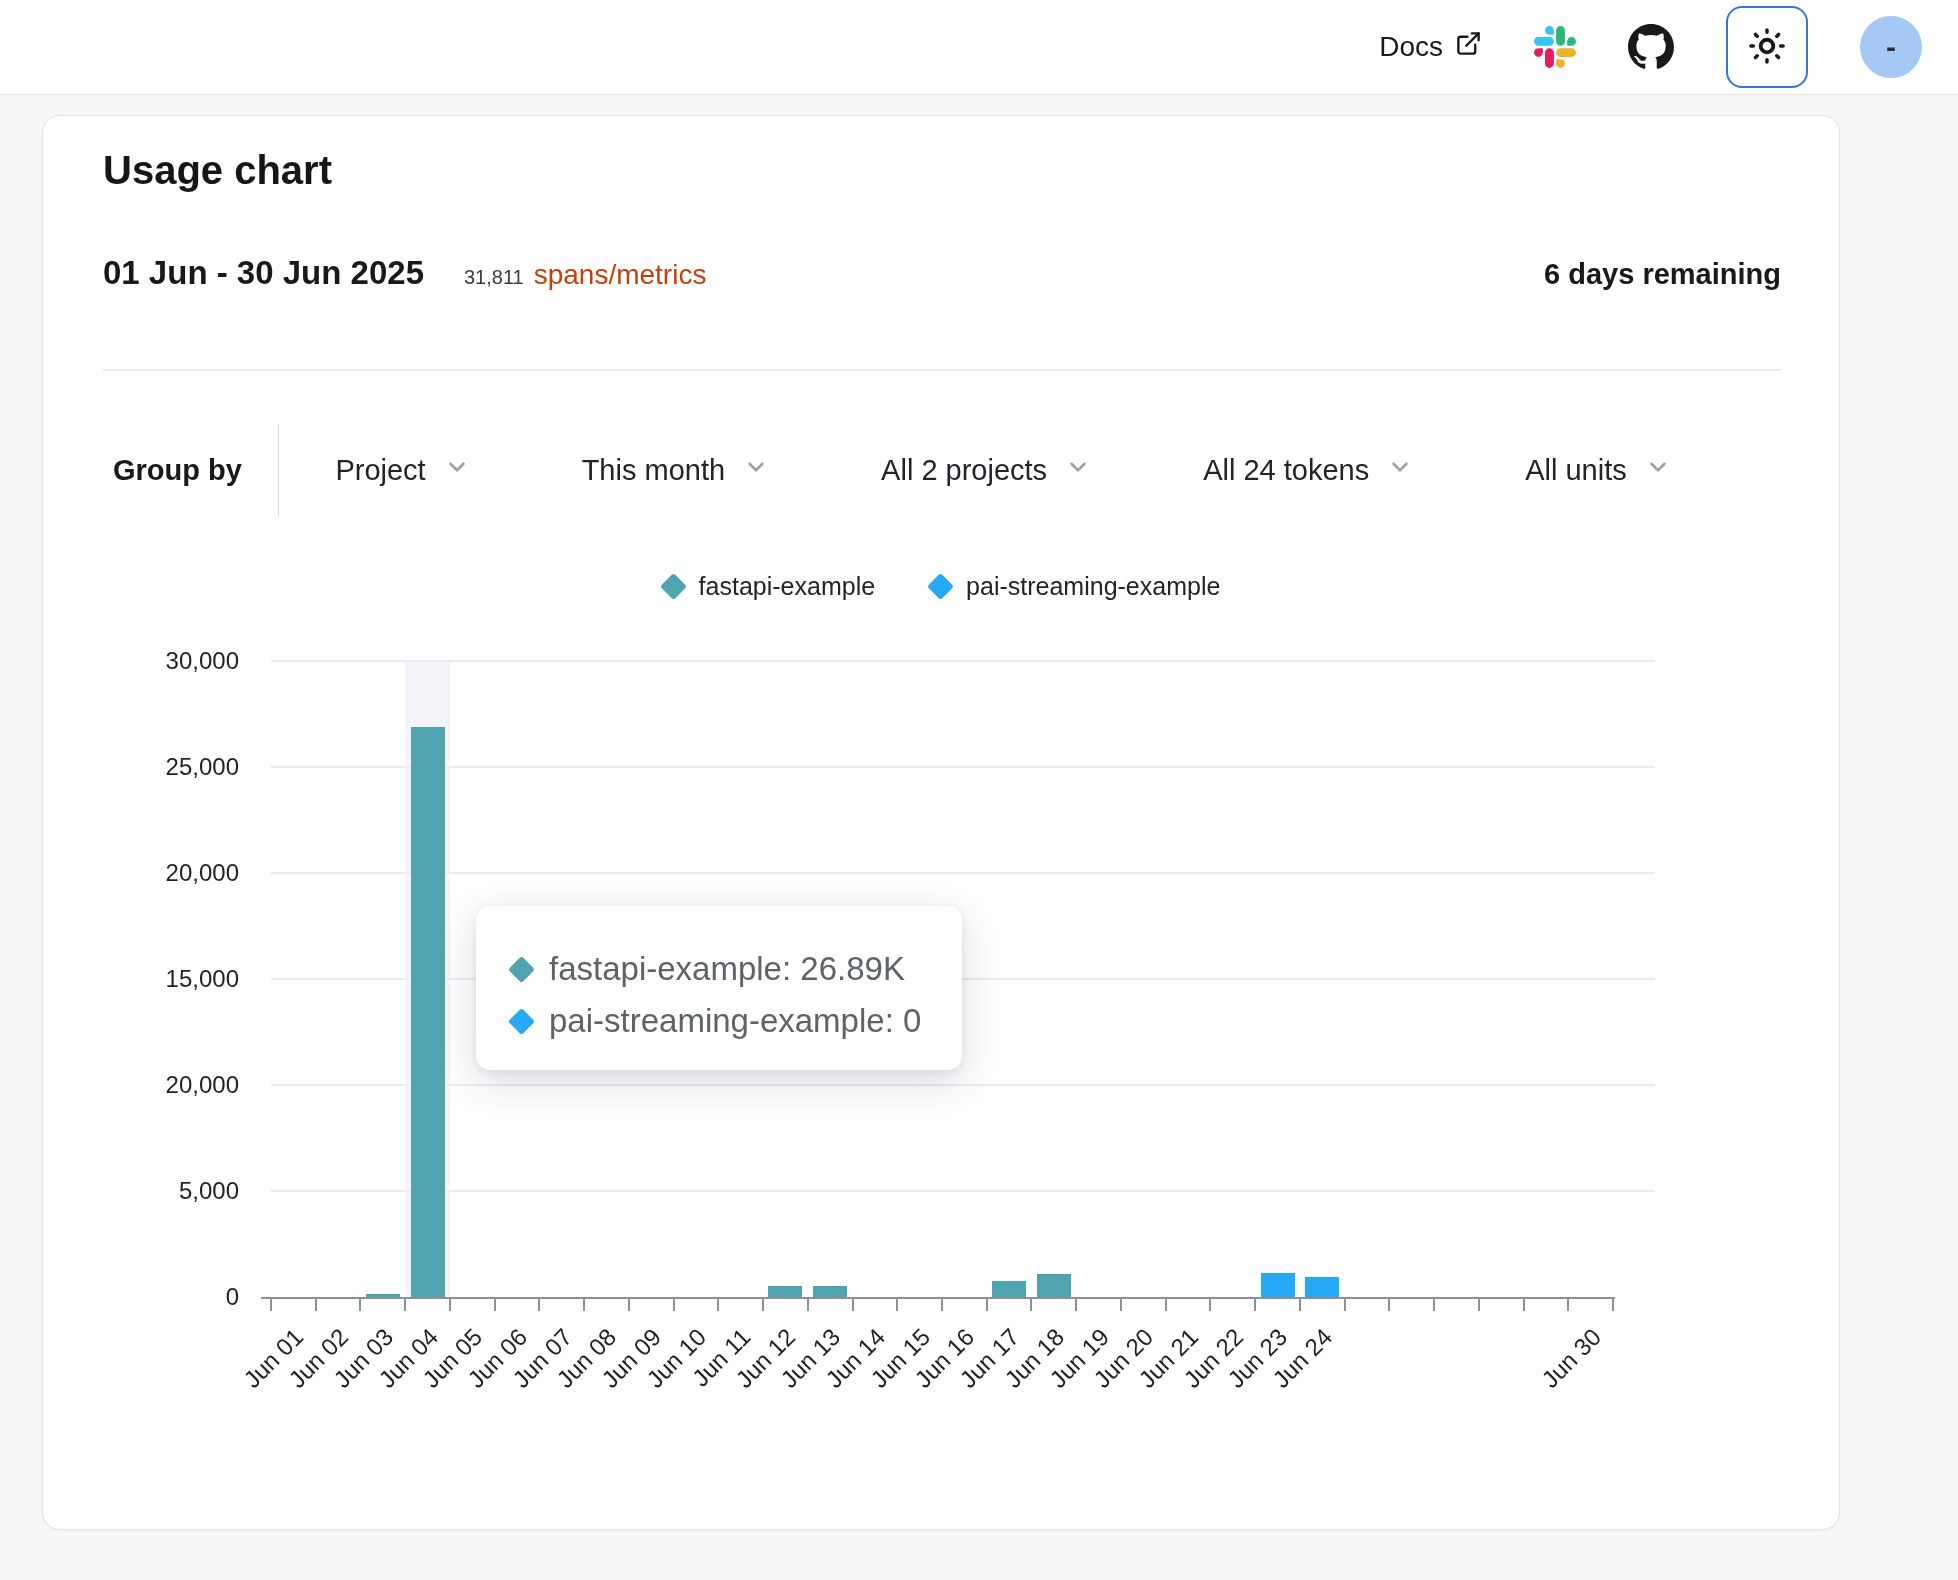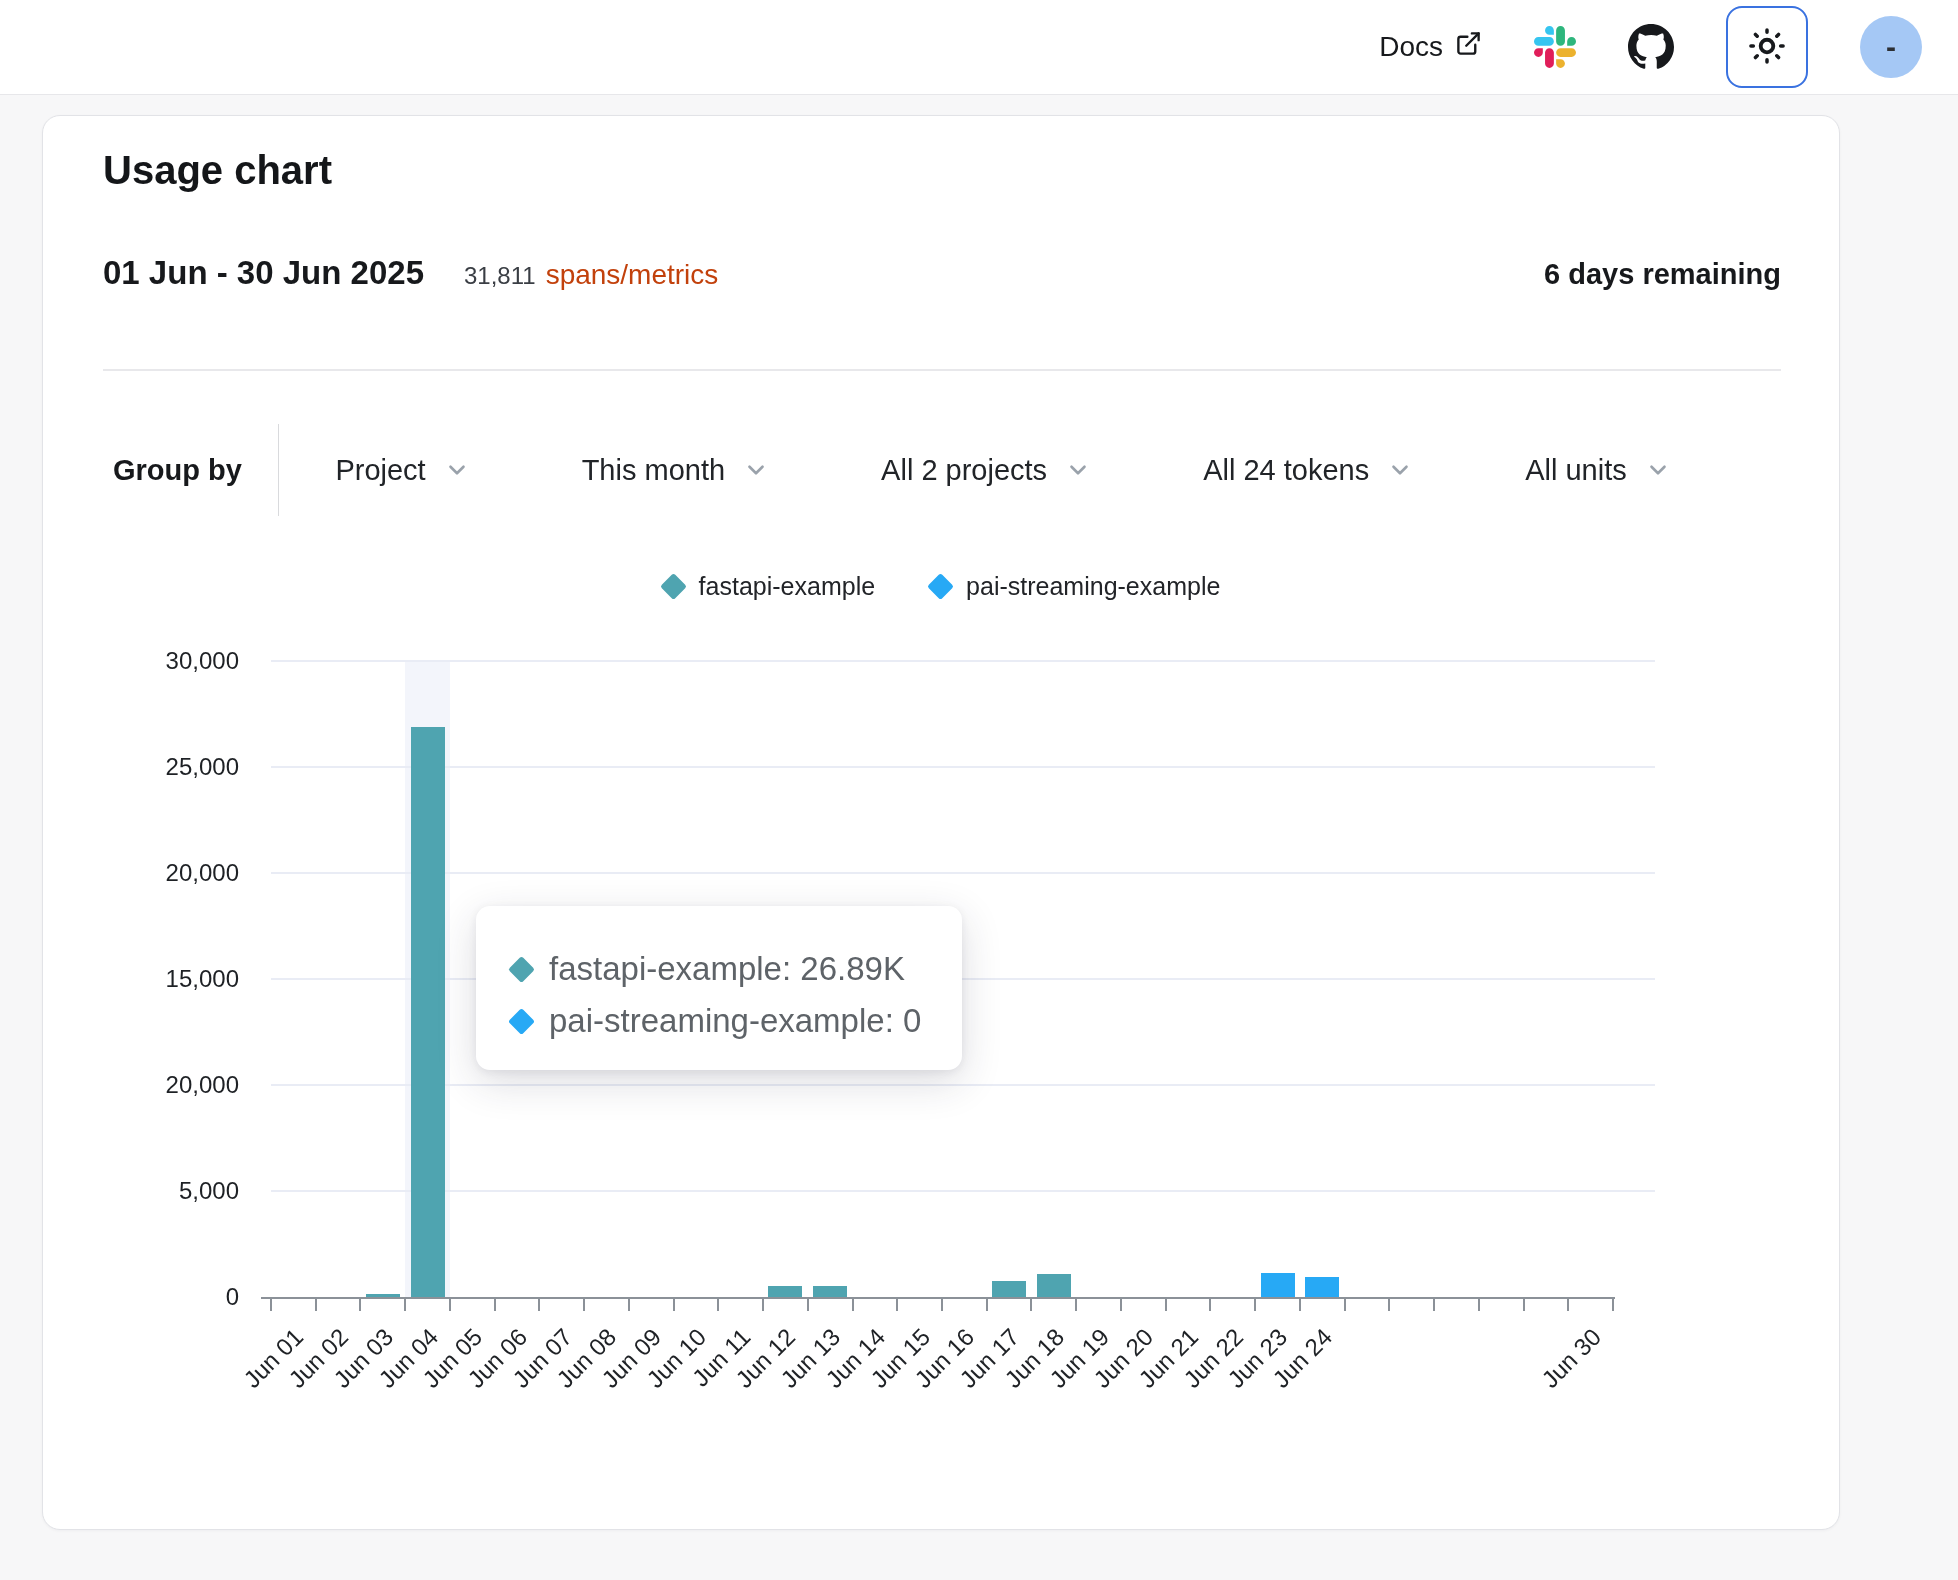--- a/index.html
+++ b/index.html
@@ -16,31 +16,31 @@
   .avatar { width:62px; height:62px; border-radius:50%; background:#a5c8f5; color:#2c2f33;
             display:flex; align-items:center; justify-content:center; font-size:30px; font-weight:bold; cursor:pointer; }
 
   
   .card { position:absolute; left:42px; top:115px; width:1798px; height:1415px; background:#fff;
           border:1.5px solid #e2e3e7; border-radius:18px; box-shadow:0 1px 3px rgba(30,32,40,.04); }
   .card-title { position:absolute; left:60px; top:32px; font-size:40px; font-weight:bold; color:#141619;text-align:center; }
 
   .stats-row { position:absolute; left:60px; top:138px; width:1678px; display:flex; align-items:baseline; }
   .period { font-size:33px; font-weight:bold; color:#17191c; }
-  .usage-count { margin-left:40px; font-size:24px; color:#3a3e44; }
+  .usage-count { margin-left:40px; font-size:20px; color:#3a3e44; }
   .usage-unit { margin-left:10px; font-size:28px; color:#c2410c; }
   .remaining { margin-left:auto; font-size:29px; font-weight:bold; color:#17191c; }
 
   .divider-h { position:absolute; left:60px; top:253px; width:1678px; height:1.5px; background:#e8e8eb; }
 
   
   .filter-row { position:absolute; left:70px; top:308px; height:92px; display:flex; align-items:center; }
   .group-by { font-size:29px; font-weight:bold; color:#17191c; }
   .v-divider { width:1.5px; height:92px; background:#d9dadd; margin:0 56px 0 36px; }
-  .dropdown { display:flex; align-items:center; gap:18px; font-size:29px; color:#212428; cursor:pointer; margin-right:112px; }
+  .dropdown { display:flex; gap:18px; font-size:29px; color:#212428; cursor:pointer; margin-right:112px; }
   .dropdown:last-child { margin-right:0; }
   .chev { width:26px; height:26px; }
 
   
   .legend { position:absolute; left:228px; top:448px; width:1342px; height:44px;
             display:flex; align-items:center; justify-content:center; gap:56px; }
   .legend-item { display:flex; align-items:center; gap:16px; font-size:25px; color:#222428; cursor:pointer; }
   .diamond { width:19px; height:19px; transform:rotate(45deg); border-radius:2.5px; flex:0 0 auto; }
 
   

